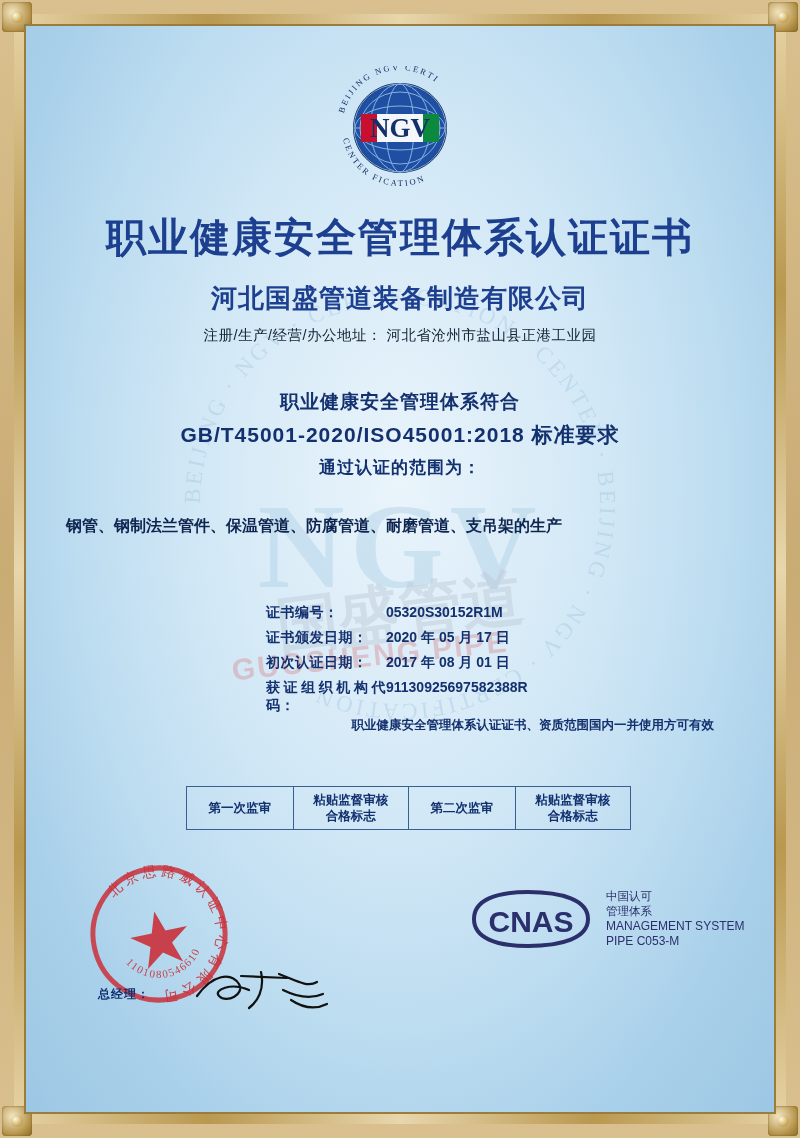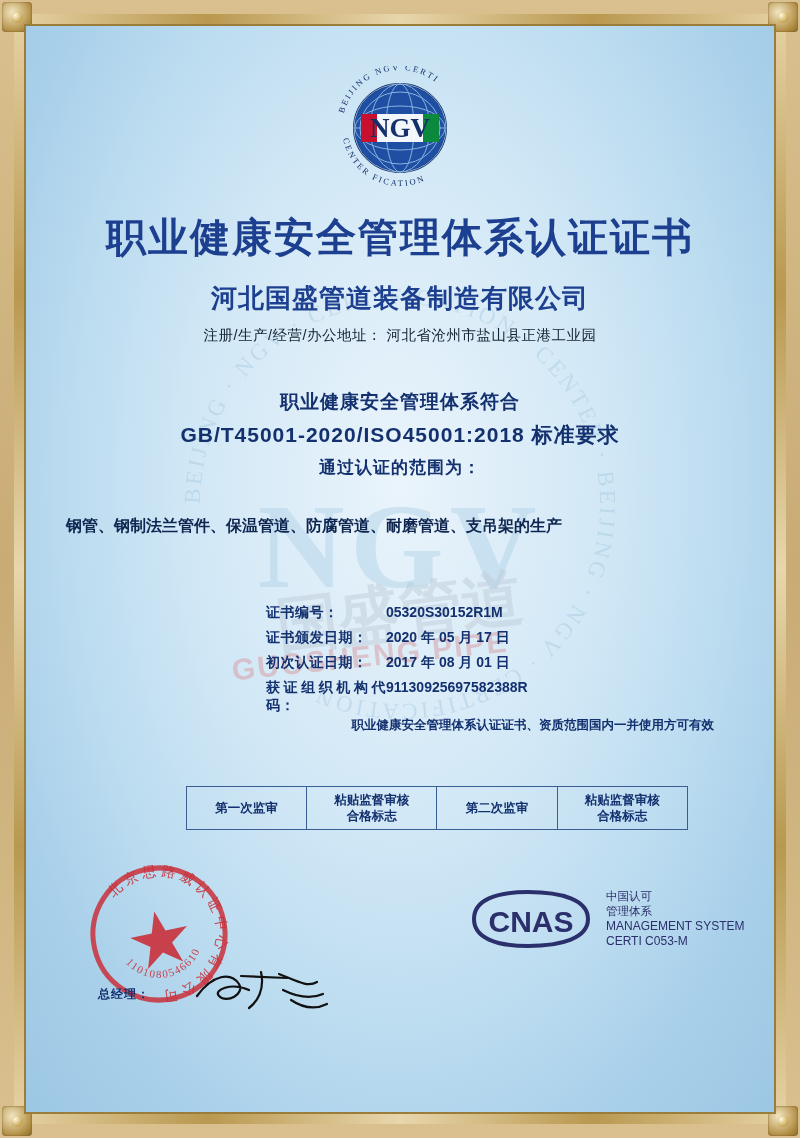--- a/index.html
+++ b/index.html
@@ -75,21 +75,21 @@
   .flabel{width:120px;text-align:justify;font-weight:bold;letter-spacing:.5px;}
   .fvalue{font-weight:bold;}
 
   
   .notes{position:absolute;left:72px;right:60px;top:690px;font-size:12.5px;color:#13306f;
     line-height:19px;font-weight:bold;}
   .notes .l1{text-align:right;}
   .notes a{color:#13306f;}
 
   
-  .surv{position:absolute;left:160px;top:760px;width:502px;border-collapse:collapse;}
+  .surv{position:absolute;left:160px;top:760px;width:445px;border-collapse:collapse;}
   .surv td{border:1px solid #3a5e92;height:38px;text-align:center;font-size:12.5px;
     color:#13306f;font-weight:bold;line-height:16px;padding:2px 4px;}
 
   
   .stamp{position:absolute;left:58px;top:833px;width:150px;height:150px;transform:rotate(-12deg);}
   .stamp svg{width:100%;height:100%;}
   .stamp text{fill:#c9303a;font-family:"Liberation Serif",serif;}
 
   
   .cnas{position:absolute;left:440px;top:862px;display:flex;align-items:center;}
@@ -228,21 +228,21 @@
         <div class="cnas-mark">
           <svg viewBox="0 0 130 62">
             <path d="M8,31 C8,12 30,4 62,4 C96,4 122,12 122,31 C122,50 96,58 62,58 C30,58 8,50 8,31 Z" fill="none" stroke="#2b2f6b" stroke-width="4"></path>
             <text x="65" y="44" text-anchor="middle" font-family="Liberation Sans, sans-serif" font-weight="bold" font-size="30" fill="#2b2f6b">CNAS</text>
           </svg>
         </div>
         <div class="cnas-txt">
           <div>中国认可</div>
           <div>管理体系</div>
           <div class="big">MANAGEMENT SYSTEM</div>
-          <div class="big">CERTI C053-M</div>
+          <div class="big">PIPE C053-M</div>
         </div>
       </div>
 
       <div class="gm">总经理：</div>
       <div class="sig">
         <svg viewBox="0 0 140 48">
           <g fill="none" stroke="#111" stroke-width="2.2" stroke-linecap="round">
             <path d="M6,30 C22,8 40,6 48,18 C54,28 36,38 28,30 C22,24 40,16 58,24"></path>
             <path d="M50,10 L96,12"></path>
             <path d="M70,6 C74,24 66,36 58,42"></path>

